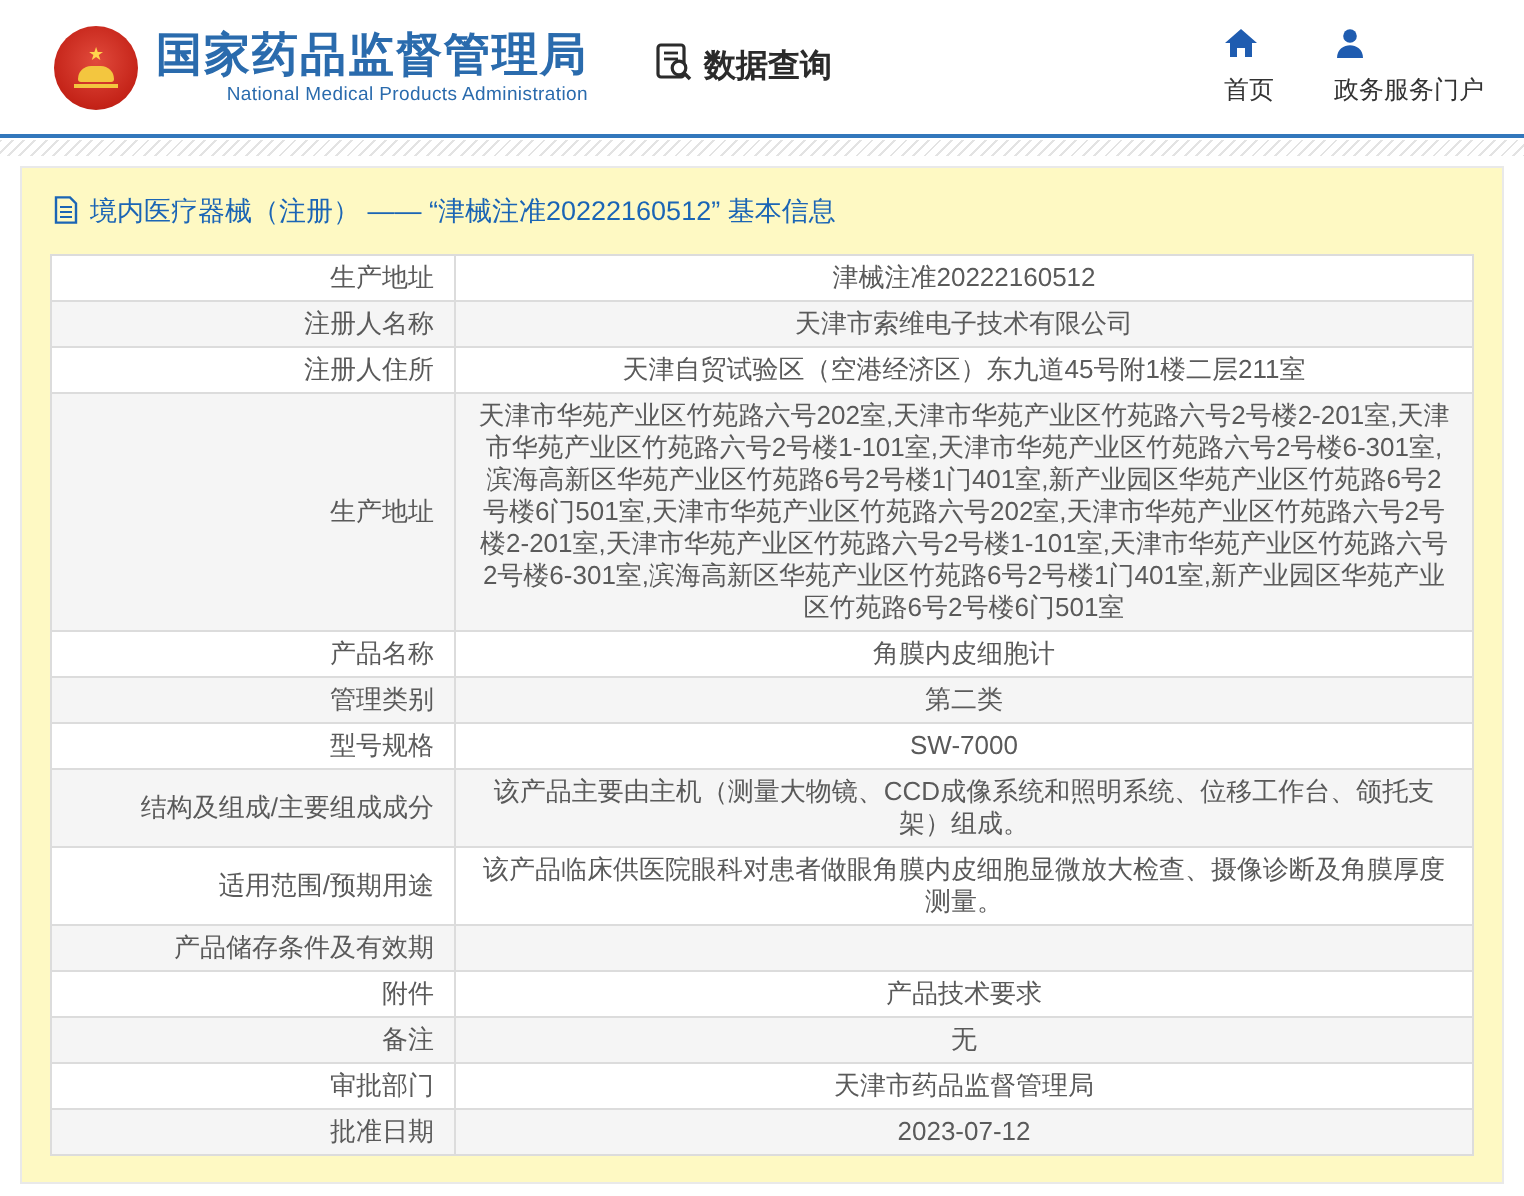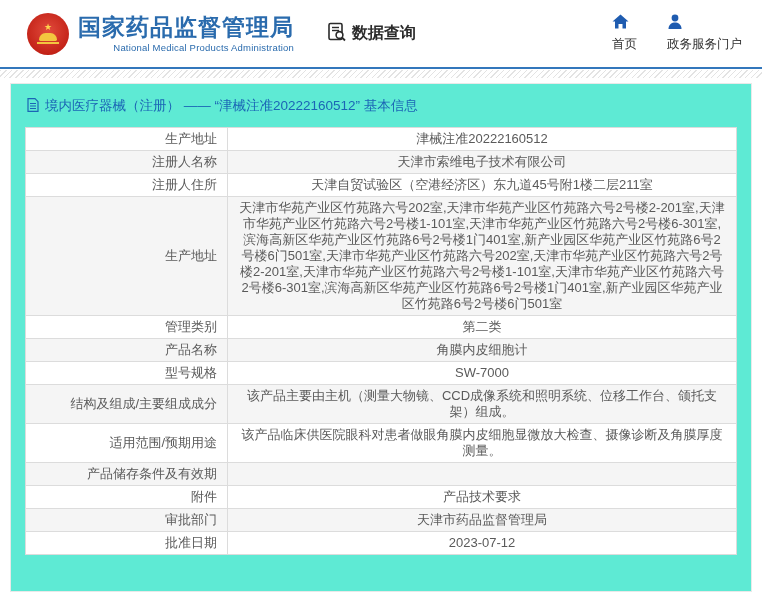--- a/index.html
+++ b/index.html
@@ -49,21 +49,21 @@
   }
   .nav-label { font-size: 12.5px; color: #333333; white-space: nowrap; }
   
   .hatch-strip {
     height: 8px; margin-top: 1px;
     background: repeating-linear-gradient(135deg, #e3e3e3 0px, #e3e3e3 1px, transparent 1px, transparent 4px);
   }
   
   .panel {
     margin: 5px 10px 0 10px;
-    background: #5eead4;
+    background: #fef9c3;
     border: 1px solid #e9e9e9;
     padding: 8px 14px 14px 14px;
     height: 509px;
   }
   .breadcrumb {
     display: flex; align-items: center; gap: 6px;
     color: #1b65b5; font-size: 13.5px;
     padding: 5px 2px 12px 2px;
   }
   
@@ -164,46 +164,50 @@
   </tr>
         <tr>
     <td class="cell-label"><span>注册人住所</span></td>
     <td class="cell-value"><span>天津自贸试验区（空港经济区）东九道45号附1楼二层211室</span></td>
   </tr>
         <tr>
     <td class="cell-label"><span>生产地址</span></td>
     <td class="cell-value"><span>天津市华苑产业区竹苑路六号202室,天津市华苑产业区竹苑路六号2号楼2-201室,天津市华苑产业区竹苑路六号2号楼1-101室,天津市华苑产业区竹苑路六号2号楼6-301室,滨海高新区华苑产业区竹苑路6号2号楼1门401室,新产业园区华苑产业区竹苑路6号2号楼6门501室,天津市华苑产业区竹苑路六号202室,天津市华苑产业区竹苑路六号2号楼2-201室,天津市华苑产业区竹苑路六号2号楼1-101室,天津市华苑产业区竹苑路六号2号楼6-301室,滨海高新区华苑产业区竹苑路6号2号楼1门401室,新产业园区华苑产业区竹苑路6号2号楼6门501室</span></td>
   </tr>
         <tr>
+    <td class="cell-label"><span>产品名称</span></td>
+    <td class="cell-value"><span>角膜内皮细胞计</span></td>
+  </tr>
+        <tr>
     <td class="cell-label"><span>管理类别</span></td>
     <td class="cell-value"><span>第二类</span></td>
   </tr>
         <tr>
-    <td class="cell-label"><span>产品名称</span></td>
-    <td class="cell-value"><span>角膜内皮细胞计</span></td>
-  </tr>
-        <tr>
     <td class="cell-label"><span>型号规格</span></td>
     <td class="cell-value"><span>SW-7000</span></td>
   </tr>
         <tr>
     <td class="cell-label"><span>结构及组成/主要组成成分</span></td>
     <td class="cell-value"><span>该产品主要由主机（测量大物镜、CCD成像系统和照明系统、位移工作台、颌托支架）组成。</span></td>
   </tr>
         <tr>
     <td class="cell-label"><span>适用范围/预期用途</span></td>
     <td class="cell-value"><span>该产品临床供医院眼科对患者做眼角膜内皮细胞显微放大检查、摄像诊断及角膜厚度测量。</span></td>
   </tr>
         <tr>
     <td class="cell-label"><span>产品储存条件及有效期</span></td>
     <td class="cell-value"><span></span></td>
   </tr>
         <tr>
     <td class="cell-label"><span>附件</span></td>
     <td class="cell-value"><span>产品技术要求</span></td>
+  </tr>
+        <tr>
+    <td class="cell-label"><span>备注</span></td>
+    <td class="cell-value"><span>无</span></td>
   </tr>
         <tr>
     <td class="cell-label"><span>审批部门</span></td>
     <td class="cell-value"><span>天津市药品监督管理局</span></td>
   </tr>
         <tr>
     <td class="cell-label"><span>批准日期</span></td>
     <td class="cell-value"><span>2023-07-12</span></td>
   </tr>
       </tbody>

